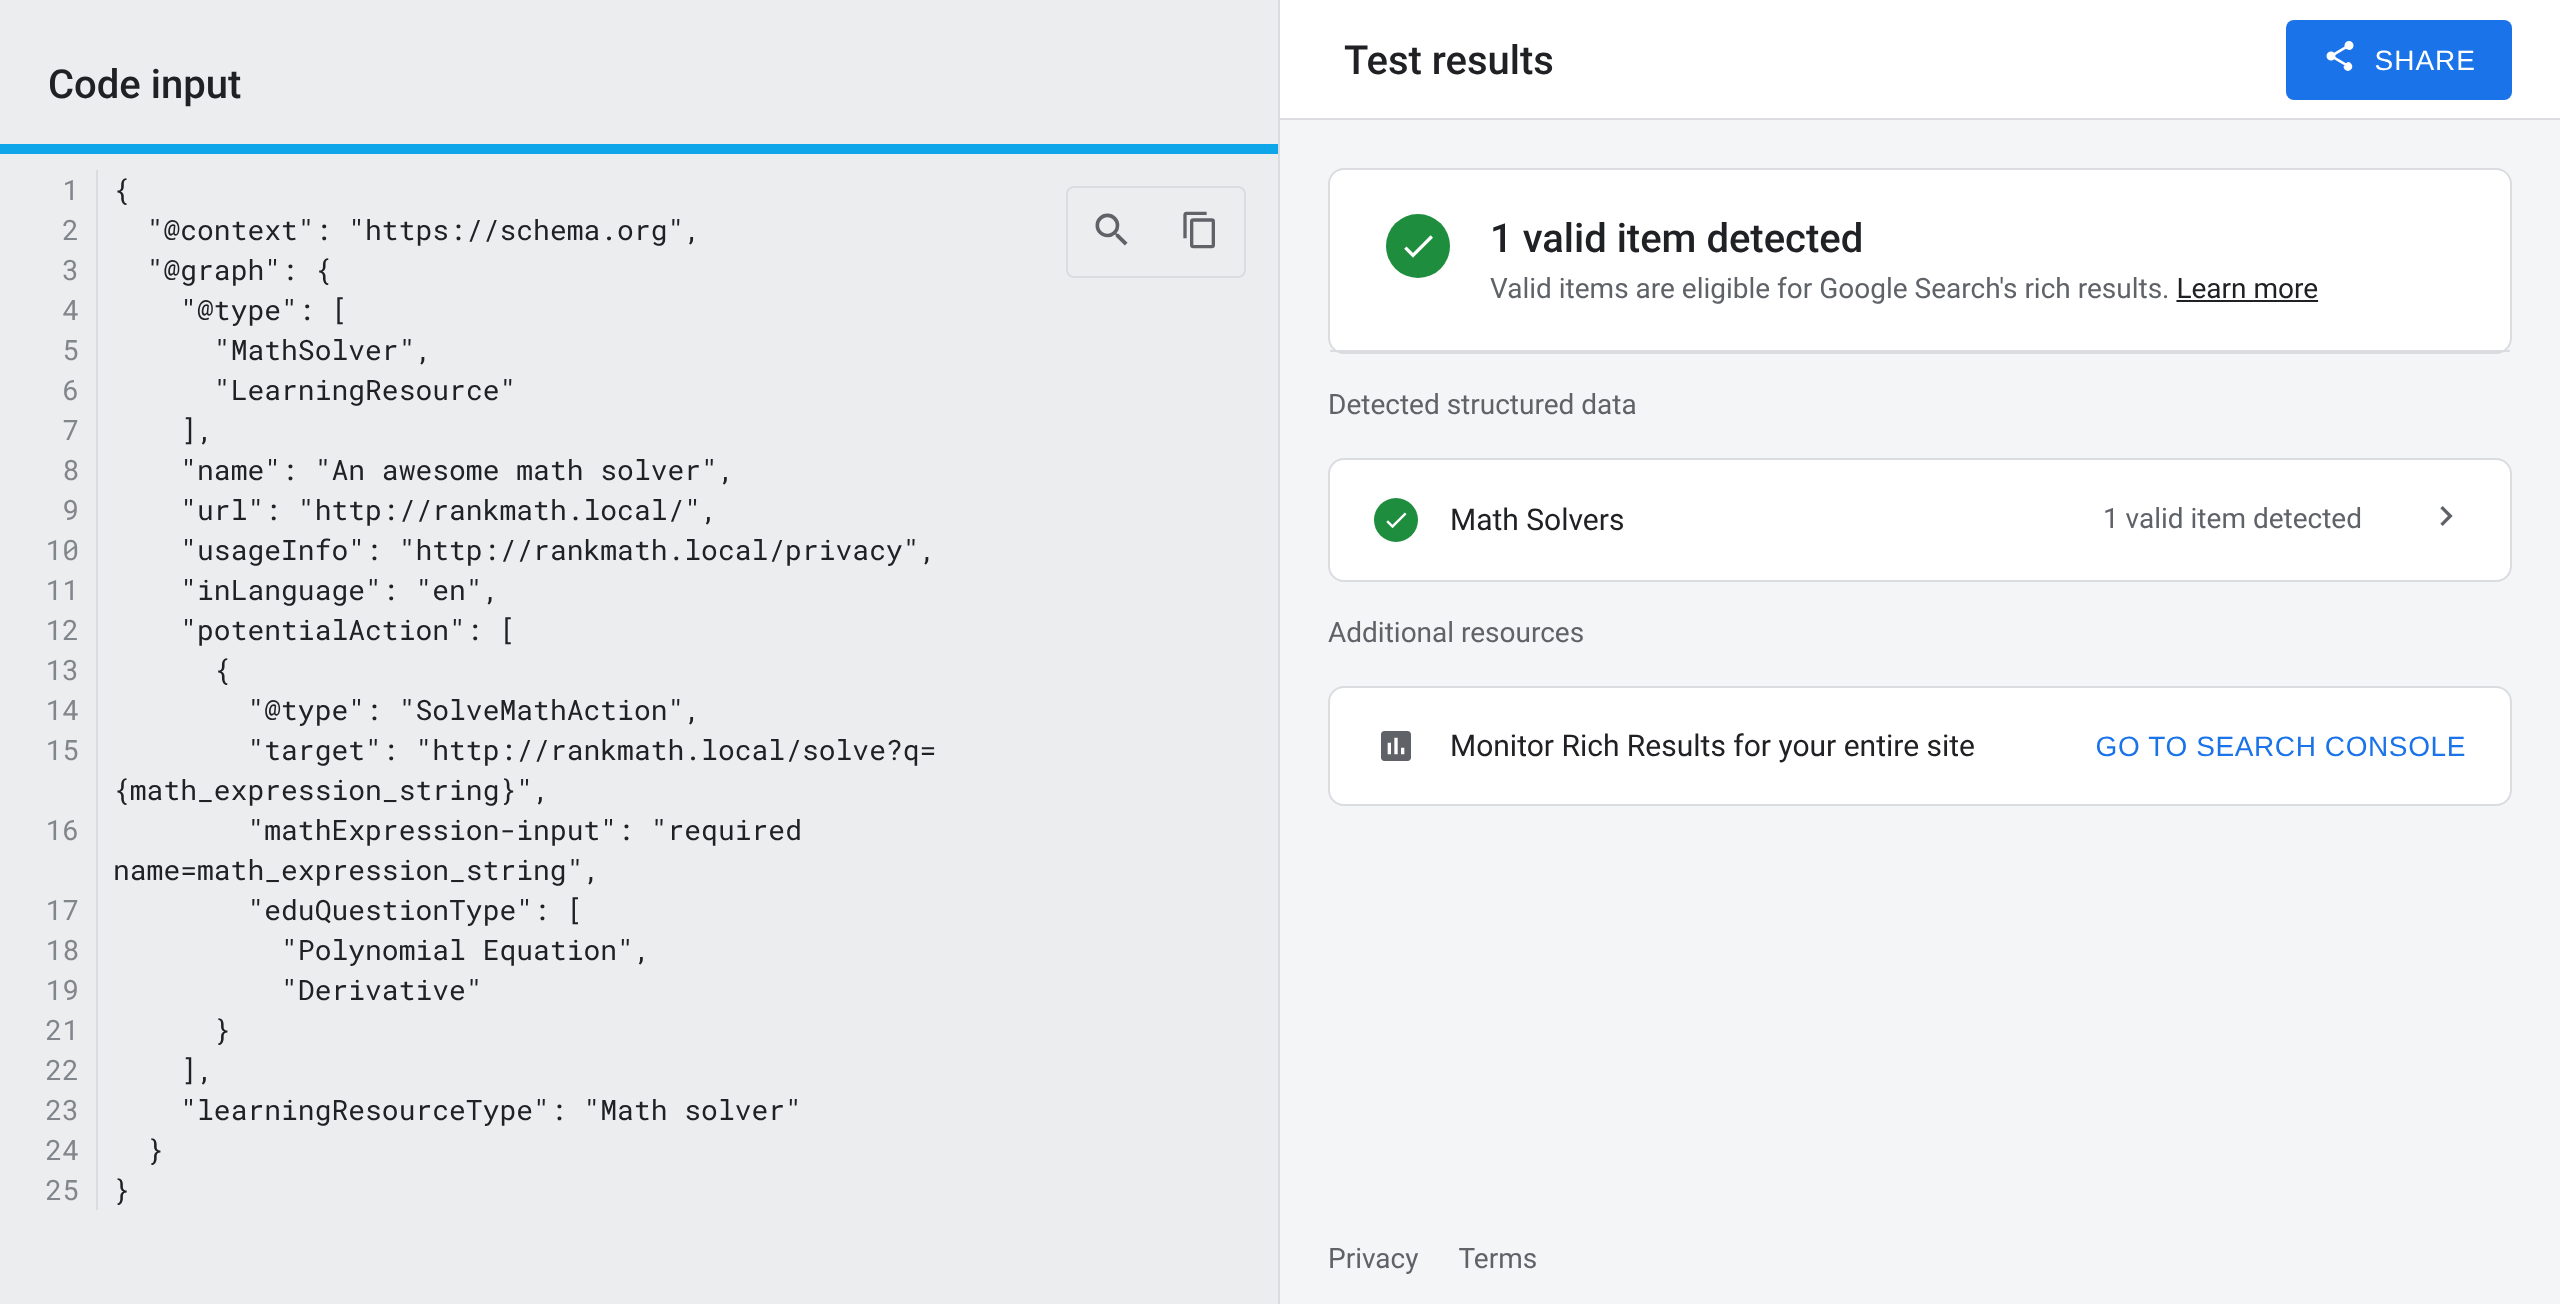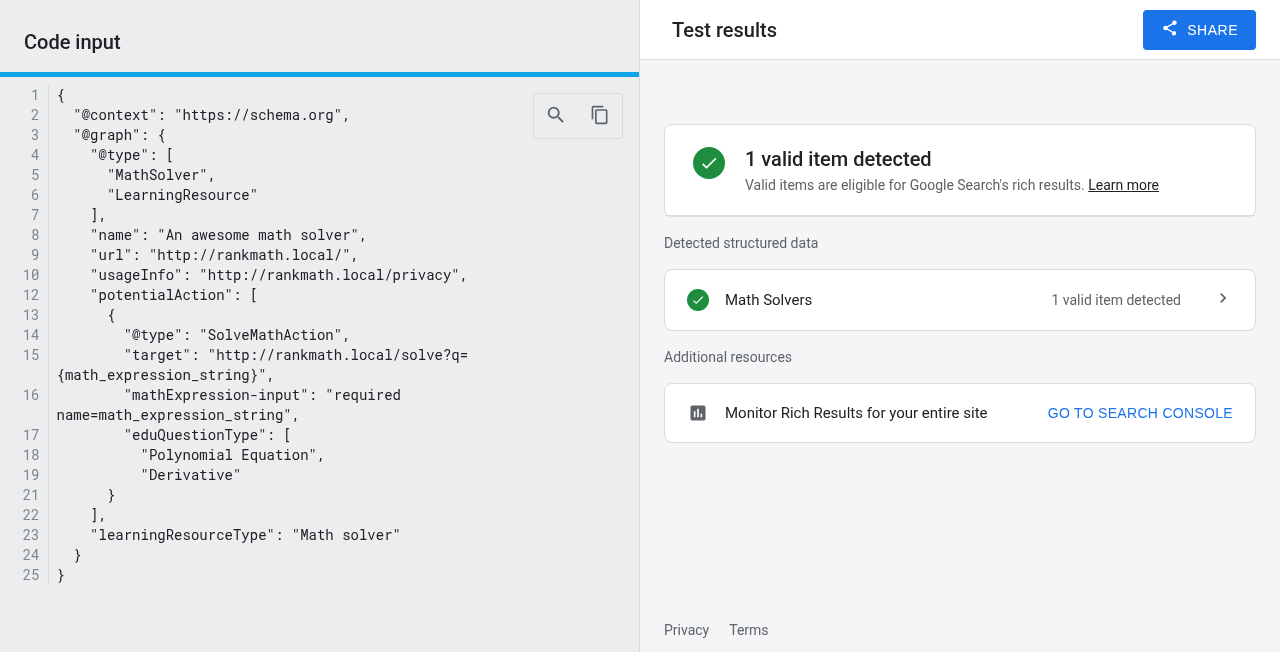--- a/index.html
+++ b/index.html
@@ -82,21 +82,20 @@
     max-width: 560px;
     vertical-align: top;
   }
 
   
   .right {
     flex: 1;
     display: flex;
     flex-direction: column;
     background: #f4f5f6;
-    gap: 40px;
   }
   .right-header {
     display: flex;
     align-items: center;
     justify-content: space-between;
     padding: 8px 24px 8px 32px;
     background: #fff;
     border-bottom: 1px solid #dadce0;
     height: 60px;
   }
@@ -290,20 +289,24 @@
               <td class="ln">8</td>
               <td class="cl">    "name": "An awesome math solver",</td>
             </tr>
             <tr>
               <td class="ln">9</td>
               <td class="cl">    "url": "http://rankmath.local/",</td>
             </tr>
             <tr>
               <td class="ln">10</td>
               <td class="cl">    "usageInfo": "http://rankmath.local/privacy",</td>
+            </tr>
+            <tr>
+              <td class="ln">11</td>
+              <td class="cl">    "inLanguage": "en",</td>
             </tr>
             <tr>
               <td class="ln">12</td>
               <td class="cl">    "potentialAction": [</td>
             </tr>
             <tr>
               <td class="ln">13</td>
               <td class="cl">      {</td>
             </tr>
             <tr>

